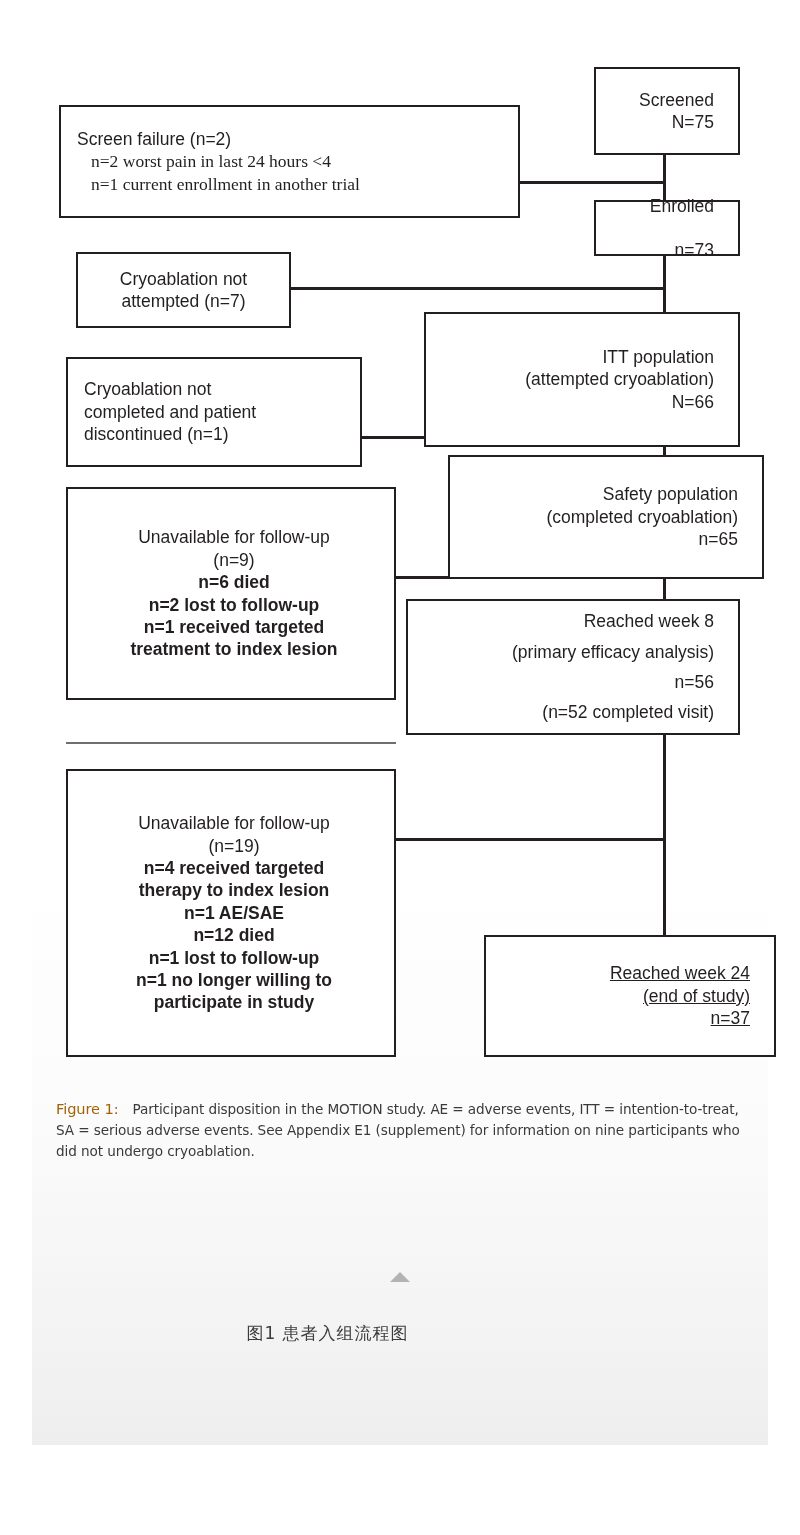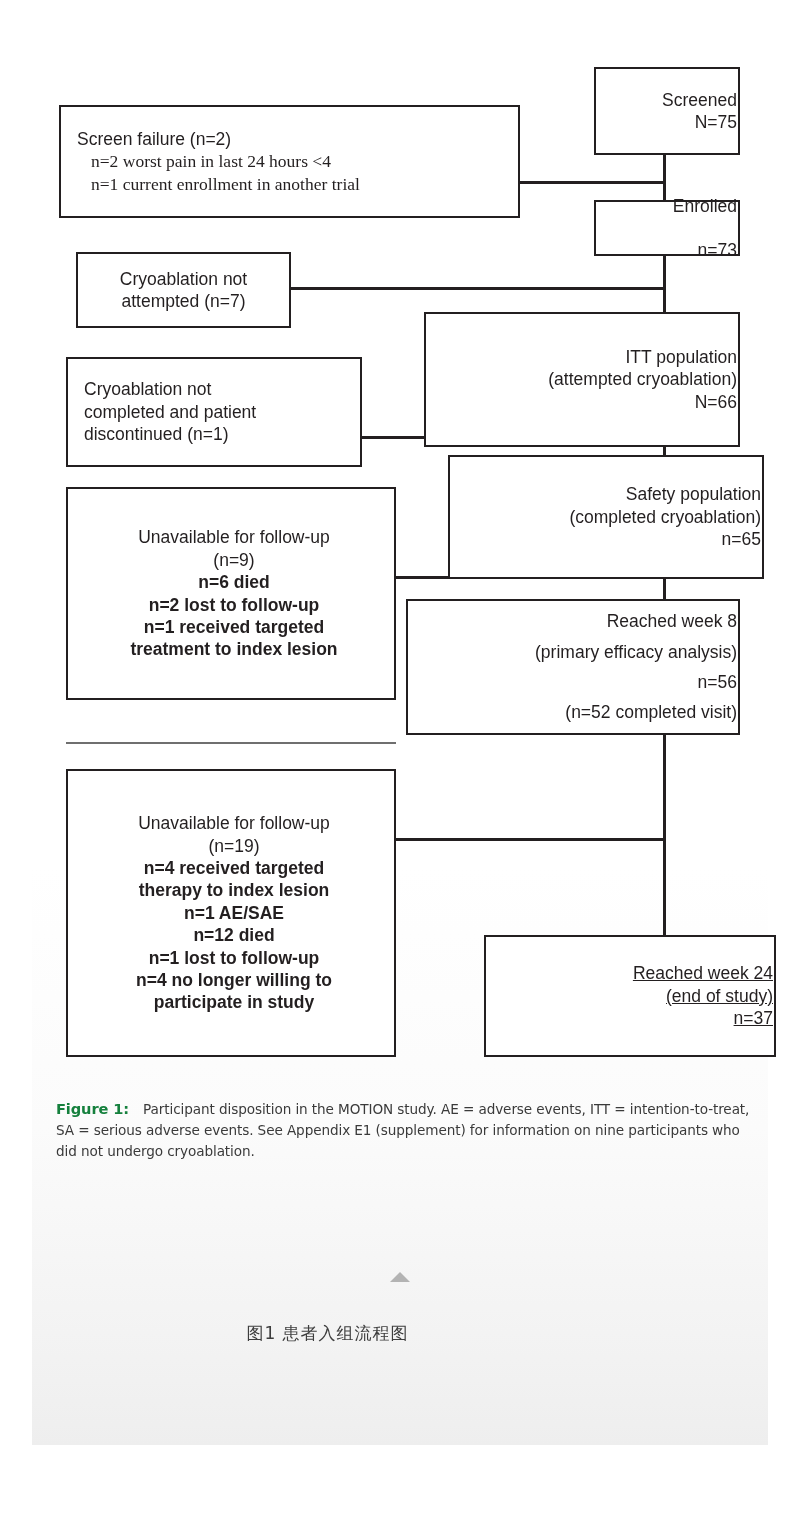--- a/index.html
+++ b/index.html
@@ -39,21 +39,21 @@
     background: #ffffff;
     color: #231f20;
     font-size: 17.5px;
     line-height: 1.28;
     z-index: 5;
     display: flex;
     flex-direction: column;
     justify-content: center;
   }
   .fbox .ln { display: block; white-space: nowrap; }
-  .align-right { text-align: right; padding: 4px 1px 4px 8px; }
+  .align-right { text-align: right; padding: 4px 24px 4px 8px; }
   .align-left  { text-align: left;  padding: 4px 10px 4px 16px; }
   .align-center{ text-align: center;padding: 4px 10px; }
   .indent { padding-left: 14px; font-family: Liberation Serif, serif; }
   .ctr { text-align: center; }
   .lft { text-align: center; font-weight: bold; }
 
   
   .line {
     position: absolute;
     background: #231f20;
@@ -75,22 +75,22 @@
     left: 56px;
     top: 1098px;
     width: 700px;
     font-family: "DejaVu Sans", "Liberation Sans", sans-serif;
     font-size: 13.6px;
     line-height: 1.52;
     color: #3a3a3a;
     letter-spacing: -0.1px;
   }
   .caption b {
-    font-weight: bold;
-    color: #15803d;
+    font-weight: normal;
+    color: #a16207;
     font-size: 14.6px;
     margin-top: 8px;
   }
   .caption .sp { display: inline-block; width: 14px; }
 
   
   .collapse-arrow {
     position: absolute;
     left: 390px;
     top: 1272px;
@@ -203,21 +203,21 @@
   </div>
 
   <div class="fbox align-left" style="left:66px; top:769px; width:330px; height:288px;">
     <span class="ln ctr">Unavailable for follow-up</span>
     <span class="ln ctr">(n=19)</span>
     <span class="ln lft">n=4 received targeted</span>
     <span class="ln lft">therapy to index lesion</span>
     <span class="ln lft">n=1 AE/SAE</span>
     <span class="ln lft">n=12 died</span>
     <span class="ln lft">n=1 lost to follow-up</span>
-    <span class="ln lft">n=4 no longer willing to</span>
+    <span class="ln lft">n=1 no longer willing to</span>
     <span class="ln lft">participate in study</span>
   </div>
 
 </div>
 
 <div class="caption">
   <b>Figure 1:</b><span class="sp"></span><span>Participant disposition in the MOTION study. AE = adverse events, ITT = intention-to-treat, SA = serious adverse events. See Appendix E1 (supplement) for information on nine participants who did not undergo cryoablation.</span>
 </div>
 
 <div class="collapse-arrow"></div>

